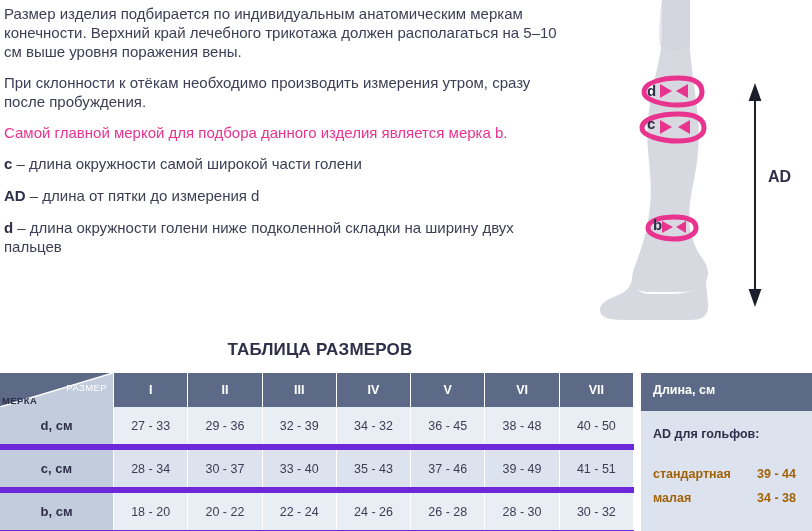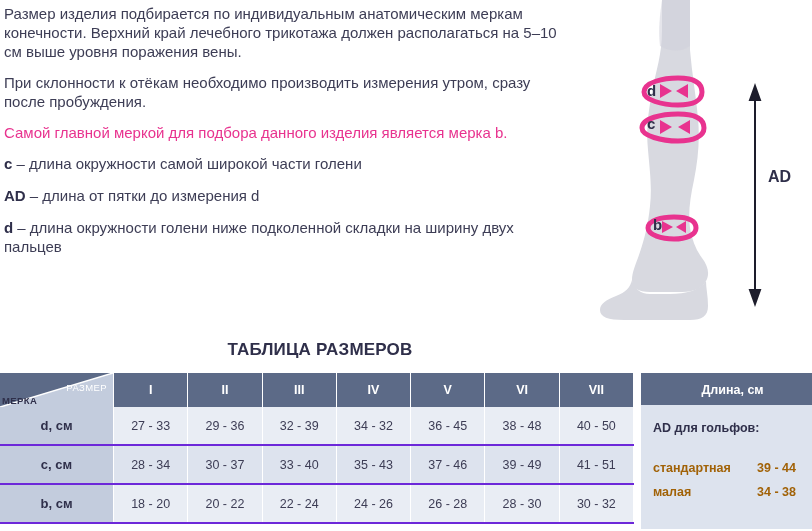--- a/index.html
+++ b/index.html
@@ -136,21 +136,21 @@
     font-weight: bold;
     letter-spacing: 0.4px;
     color: #2f2f4a;
     text-align: right;
   }
   .size-table tbody td {
     height: 37px;
     text-align: center;
     color: #3d3d55;
     border-right: 1px solid #ffffff;
-    border-bottom: 2px solid #6d28d9;
+    border-bottom: 6px solid #6d28d9;
   }
   .size-table tbody td.rowhead {
     font-weight: bold;
     font-size: 13px;
     color: #2f2f4a;
     background: #c3ccdd;
     width: 113px;
   }
   .row-light td { background: #e9edf4; }
   .row-dark td { background: #dde3ee; }
@@ -160,26 +160,25 @@
   
   .side-panel {
     position: absolute;
     left: 641px;
     top: 373px;
     width: 171px;
   }
   .side-head {
     background: #5c6a87;
     color: #ffffff;
-    height: 32px;
+    height: 38px;
     line-height: 34px;
     padding-left: 12px;
     font-size: 12.5px;
     font-weight: bold;
-    text-align: center;
   }
   .side-body {
     background: #dde3ee;
     height: 124px;
     padding: 0;
     position: relative;
   }
   .side-body .title {
     position: absolute;
     left: 12px;

